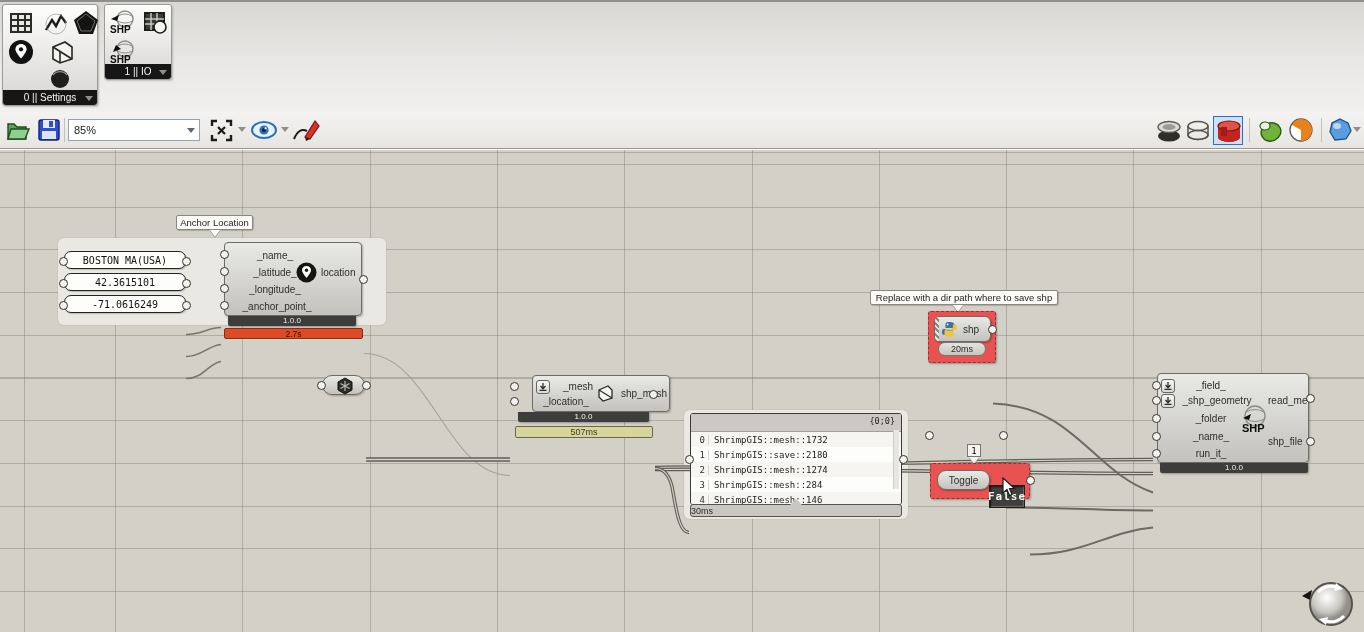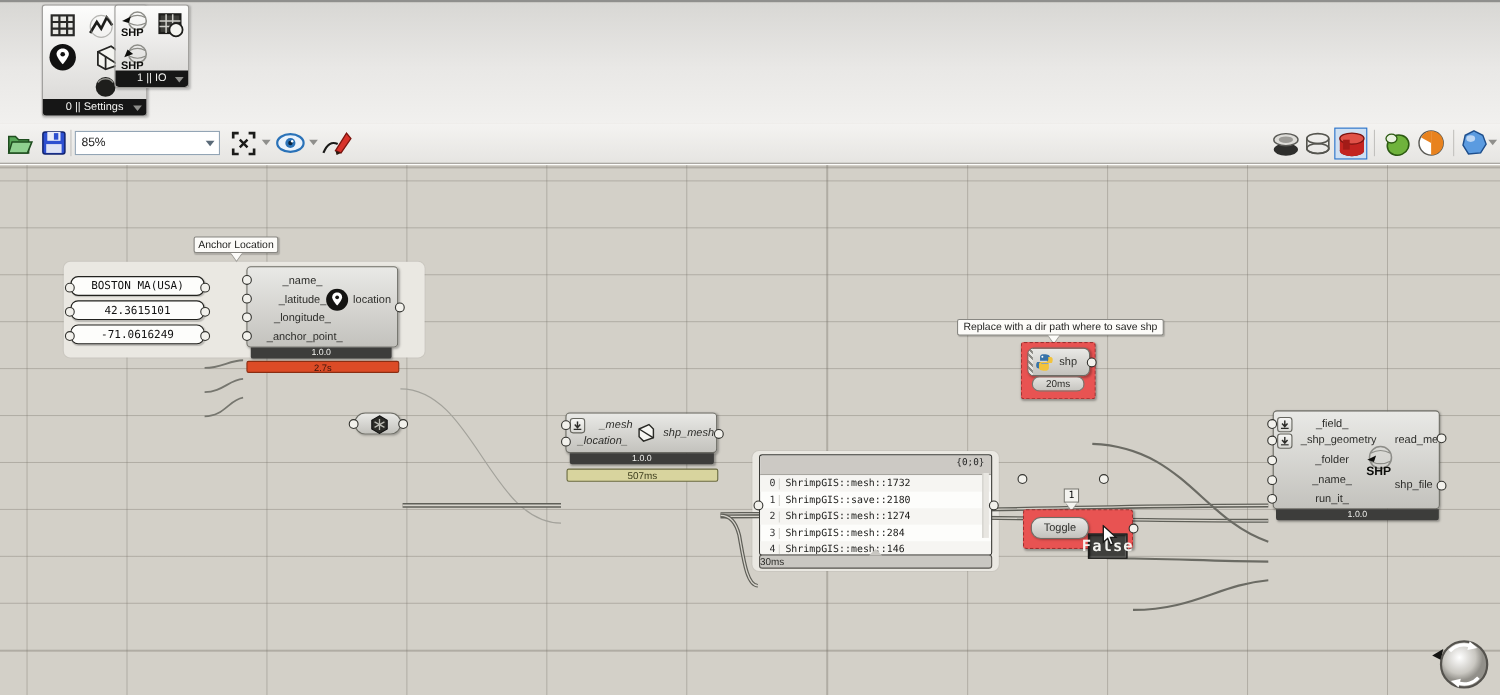--- a/index.html
+++ b/index.html
@@ -79,21 +79,21 @@
   .ticon{width:23px;height:23px;margin-left:5px;border:1px solid #7d7c76;border-radius:4px;
     background:linear-gradient(#fafaf8,#c9c8c3);display:flex;align-items:center;justify-content:center;}
   .ticon .sq{width:13px;height:17px;border-radius:2px;background:linear-gradient(#8d8d89 0 45%,#161614 45%);
     border:1px solid #0c0c0a;}
 </style>
 </head>
 <body>
 
 <div class="abs tabstrip">
 
-  <div class="abs tabgroup" style="left:2px;top:2px;width:96px;height:102px;margin-left:36px;">
+  <div class="abs tabgroup" style="left:2px;top:2px;width:96px;height:102px;">
     <div class="abs" style="left:5px;top:5px;">
       <svg width="26" height="26">
           <g stroke="#2a2a28" stroke-width="2" fill="#e8e8e4">
         <rect x="3" y="4" width="20" height="18"></rect>
             <line x1="3" y1="10" x2="23" y2="10"></line>
         <line x1="3" y1="16" x2="23" y2="16"></line>
             <line x1="10" y1="4" x2="10" y2="22"></line>
         <line x1="17" y1="4" x2="17" y2="22"></line>
           </g>
         </svg>
@@ -348,21 +348,21 @@
     <div class="abs" style="left:13px;top:1px;">
       <svg width="18" height="18">
           <polygon points="9,1 16,5 16,13 9,17 2,13 2,5" fill="#2c2c28" stroke="#111" stroke-width="1"></polygon>
         <path d="M9 4 V14 M4.5 6.5 L13.5 11.5 M13.5 6.5 L4.5 11.5" stroke="#b9b9b2" stroke-width="1.2"></path>
         </svg>
     </div>
   </div>
   <div class="grip" style="left:317px;top:231px;"></div>
   <div class="grip" style="left:362px;top:231px;"></div>
 
-  <div class="abs comp" style="left:514px;top:225px;width:138px;height:37px;font-style:italic;">
+  <div class="abs comp" style="left:532px;top:225px;width:138px;height:37px;">
     <div class="dlicon" style="left:3px;top:4px;">
       <svg width="8" height="8">
           <path d="M4 0 V5 M1.5 3 L4 5.8 L6.5 3 M0.5 7.5 H7.5" stroke="#2d2d2a" stroke-width="1.3" fill="none"></path>
         </svg>
     </div>
     <div class="clabel abs" style="left:24px;top:5px;width:42px;text-align:center;">_mesh</div>
     <div class="clabel abs" style="left:8px;top:20px;width:50px;text-align:center;">_location_</div>
     <div class="abs" style="left:63px;top:8px;">
       <svg width="19" height="19">
           <g fill="#f6f6f2" stroke="#2a2a26" stroke-width="1.3">
@@ -451,21 +451,21 @@
     <span class="mono">1</span>
   </div>
   <div class="abs tagptr" style="left:969px;top:307px;border-top-color:#f4f3ef;"></div>
 
   <div class="abs selred" style="left:930px;top:313px;width:100px;height:36px;"></div>
   <div class="abs comp" style="left:937px;top:320px;width:53px;height:20px;border-radius:9px;display:flex;align-items:center;justify-content:center;">
     <span class="clabel">Toggle</span>
   </div>
   <div class="abs mono" style="left:989px;top:318px;width:36px;height:23px;background:#3f3f3c;border:1px solid #1c1c1a;
        box-shadow:inset 1px 1px 2px rgba(0,0,0,.7), inset -1px -1px 1px rgba(255,255,255,.25);
-       color:#f4f4f0;font-size:14px;font-weight:bold;letter-spacing:1px;display:flex;align-items:center;justify-content:center;margin-top:17px;">
+       color:#f4f4f0;font-size:11px;font-weight:bold;letter-spacing:1px;display:flex;align-items:center;justify-content:center;margin-top:17px;">
     <span>False</span>
   </div>
   <div class="grip" style="left:1026px;top:326px;"></div>
 
   <div class="abs" style="left:1001px;top:327px;">
     <svg width="16" height="22">
         <path d="M2 1 L2 16 L6 12.5 L8.5 18.5 L11 17.5 L8.5 11.5 L13.5 11.5 Z" fill="#fff" stroke="#1a1a18" stroke-width="1.2"></path>
       </svg>
   </div>
 

